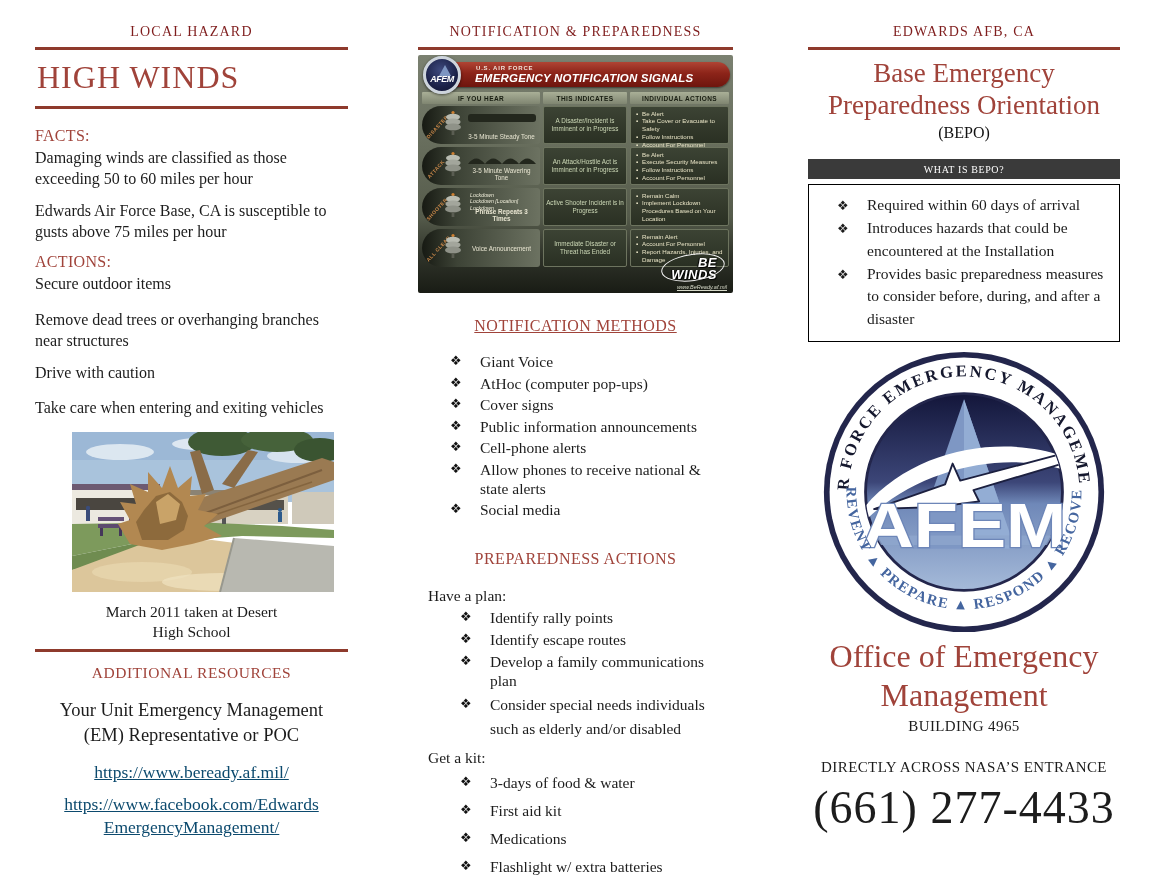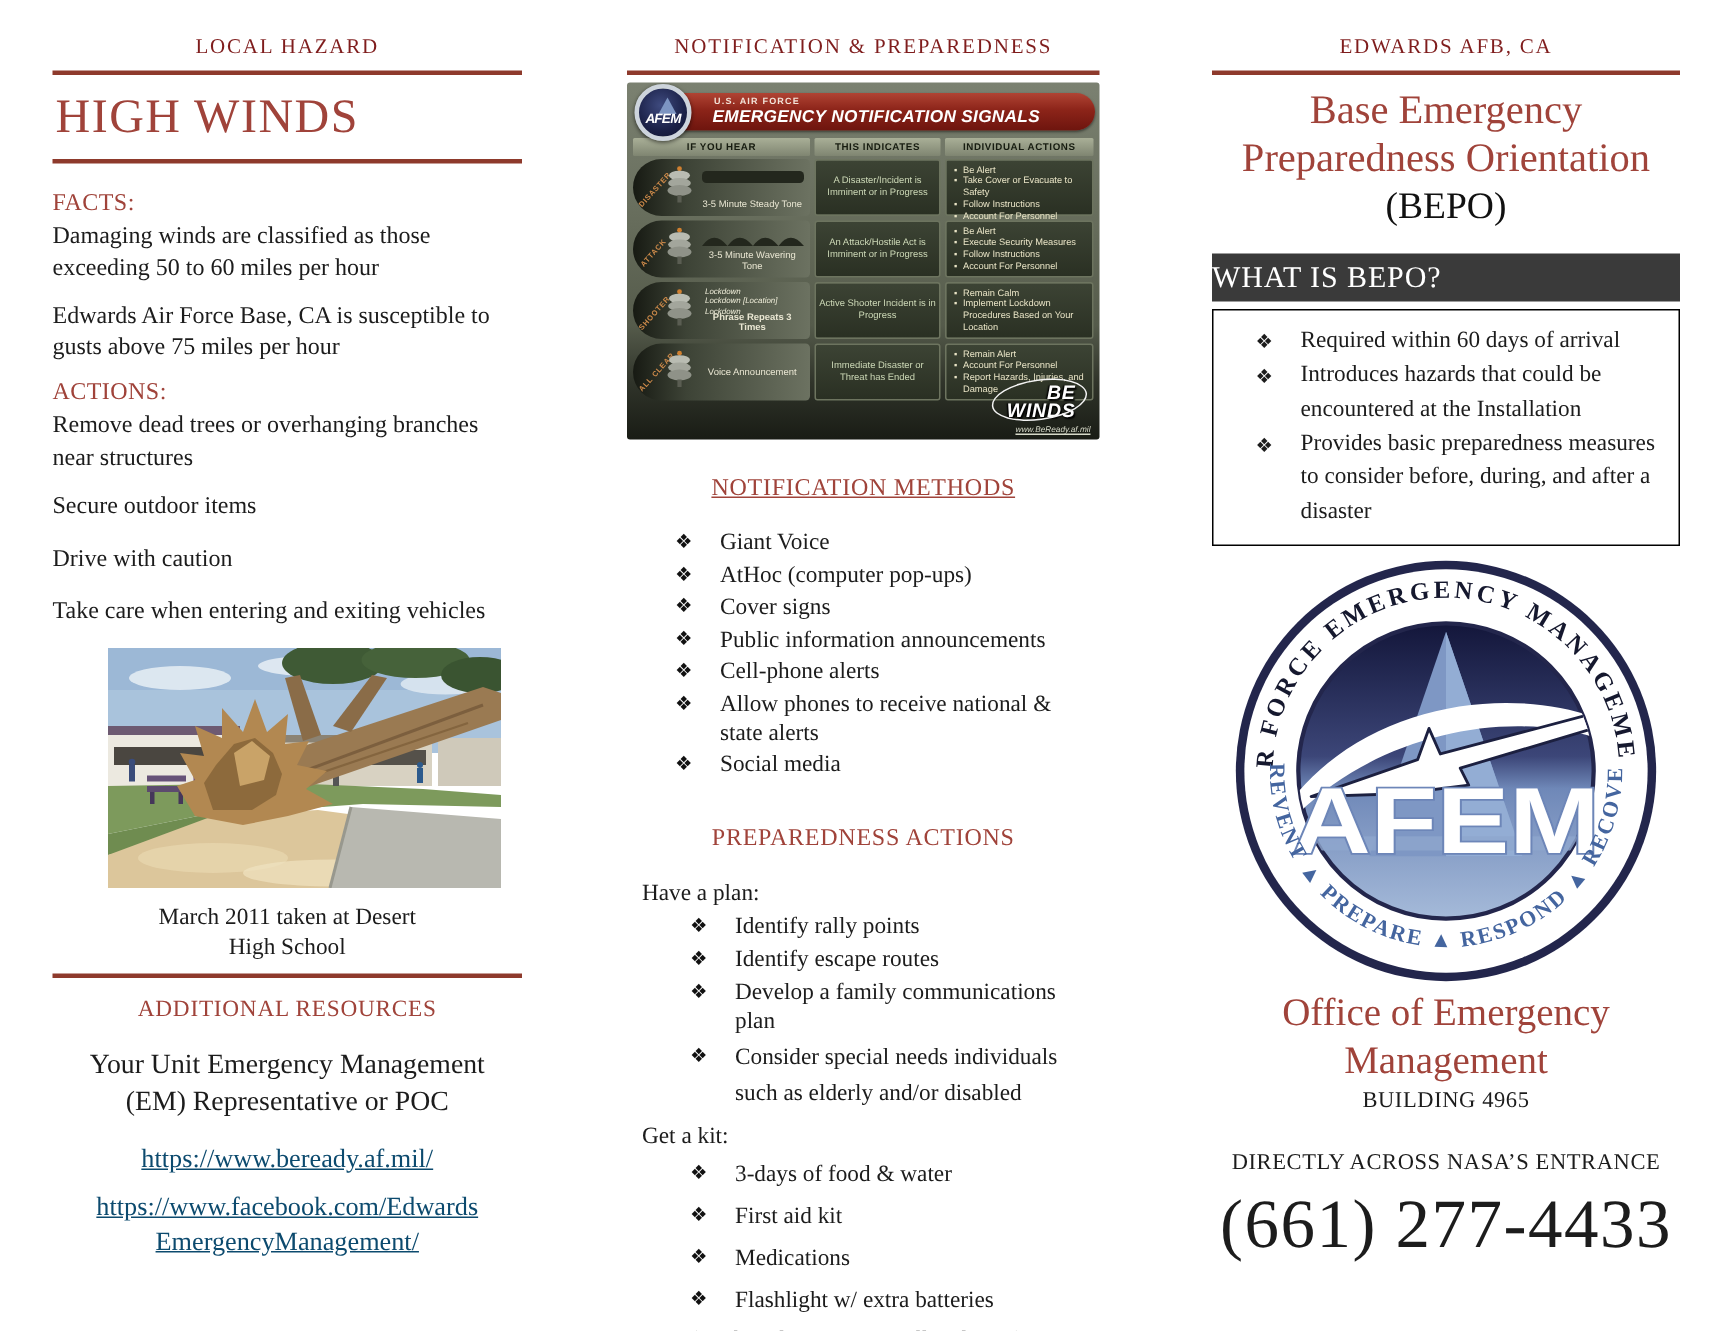--- a/index.html
+++ b/index.html
@@ -79,50 +79,50 @@
   .plan-list { padding-left:42px; margin-top:3px; }
   .plan-list li { margin-bottom:3px; }
   .kit-label { font-size:15.5px; margin-top:8px; padding-left:10px; }
   .kit-list { padding-left:42px; margin-top:6px; }
   .kit-list li { margin-bottom:9px; }
   .kit-note { font-size:15px; padding-left:42px; margin-top:0px; }
 
   
   .main-title { color:#a0433a; font-size:27px; text-align:center; line-height:1.18; margin-top:8px; }
   .main-title span { display:block; }
-  .bepo { text-align:center; font-size:25px; color:#111; margin-top:2px; }
-  .bepo-bar { margin-top:17px; background:#3a3a3a; color:#fff; font-size:20px; 
+  .bepo { text-align:center; font-size:16px; color:#111; margin-top:2px; }
+  .bepo-bar { margin-top:17px; background:#3a3a3a; color:#fff; font-size:10px; text-align:center;
               padding:5px 0 4px 0; letter-spacing:.6px; font-variant:small-caps; }
   .bepo-box { border:1.5px solid #000; margin-top:5px; padding:9px 8px 10px 6px; }
   .bepo-box ul { list-style:none; padding-left:22px; }
   .bepo-box li { display:flex; font-size:15.5px; line-height:1.48; }
   .bepo-box .b { width:30px; flex:none; font-size:13px; padding-top:2px; }
   .logo-wrap { margin:8px auto 0 auto; width:284px; height:284px; }
-  .office { color:#a0433a; font-size:26px; text-align:center; line-height:1.2; margin-top:3px; }
+  .office { color:#a0433a; font-size:32px; text-align:center; line-height:1.2; margin-top:3px; }
   .office span { display:block; }
   .building { text-align:center; font-size:15px; letter-spacing:.4px; margin-top:4px; font-variant:small-caps; }
   .location { text-align:center; font-size:15px; letter-spacing:.4px; margin-top:24px; font-variant:small-caps; }
   .phone { text-align:center; font-size:46px; letter-spacing:1px; margin-top:5px; font-weight:400; }
 </style>
 </head>
 <body>
 
 <div class="col" id="col-left">
   <div class="kicker">LOCAL HAZARD</div>
   <div class="rule"></div>
   <div class="hazard-title">HIGH WINDS</div>
   <div class="rule" style="margin-top:0"></div>
 
   <div class="facts-block">
     <div class="sec-head">FACTS:</div>
     <p class="body-p">Damaging winds are classified as those exceeding 50 to 60 miles per hour</p>
     <p class="body-p">Edwards Air Force Base, CA is susceptible to gusts above 75 miles per hour</p>
     <div class="sec-head" style="margin-top:2px">ACTIONS:</div>
+    <p class="body-p" style="margin-bottom:14px">Secure outdoor items</p>
     <p class="body-p">Remove dead trees or overhanging branches near structures</p>
-    <p class="body-p" style="margin-bottom:14px">Secure outdoor items</p>
     <p class="body-p" style="margin-bottom:14px">Drive with caution</p>
     <p class="body-p">Take care when entering and exiting vehicles</p>
   </div>
 
   <div class="photo-wrap">
     <svg width="262" height="160" viewBox="0 0 262 160">
       <rect x="0" y="0" width="262" height="70" fill="#a9c3dc"></rect>
       <rect x="0" y="0" width="262" height="28" fill="#9cb8d6"></rect>
       <ellipse cx="48" cy="20" rx="34" ry="8" fill="#e8eef5" opacity=".85"></ellipse>
       <ellipse cx="140" cy="12" rx="40" ry="7" fill="#eef3f8" opacity=".8"></ellipse>

